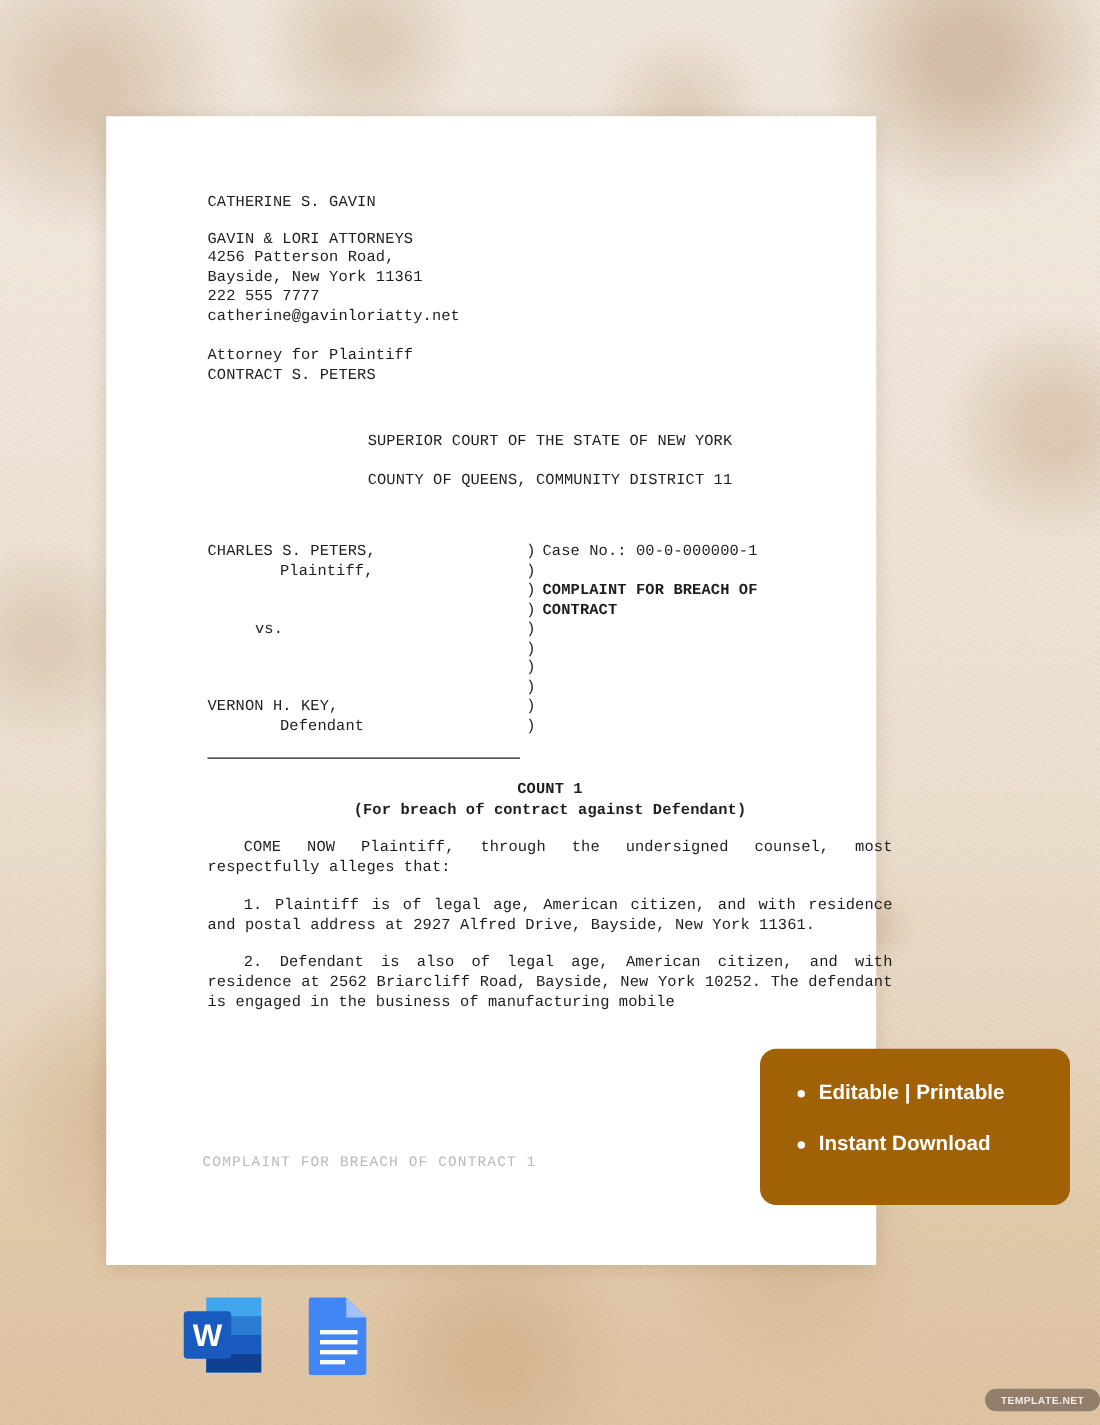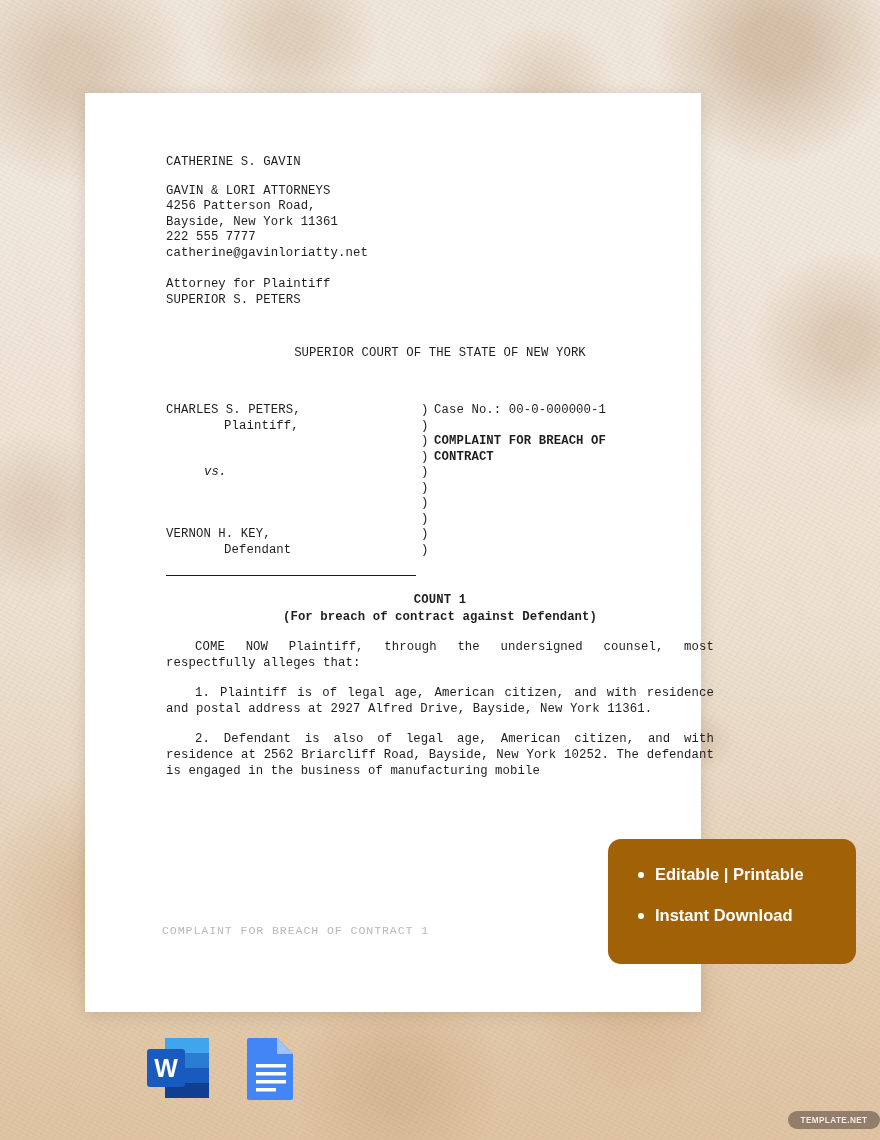--- a/index.html
+++ b/index.html
@@ -86,21 +86,21 @@
   
   .caption {
     margin-top: 34px;
     position: relative;
     height: 160px;
   }
   .cap-left { position: absolute; left: 0; top: 0; width: 250px; }
   .cap-bars { position: absolute; left: 255px; top: 0; line-height: 15.5px; }
   .cap-right { position: absolute; left: 268px; top: 0; width: 280px; }
   .cap-indent { padding-left: 58px; }
-  .cap-vs { padding-left: 38px; font-style: italic; }
+  .cap-vs { padding-left: 38px; }
   .bold { font-weight: bold; }
   .cap-rule {
     position: absolute;
     left: 0;
     top: 172px;
     width: 250px;
     border-top: 1.6px solid #1a1a1a;
   }
 
   .count-head {
@@ -205,25 +205,26 @@
     <div class="hdr-block">
       <div class="hdr-line">GAVIN &amp; LORI ATTORNEYS</div>
       <div class="hdr-line">4256 Patterson Road,</div>
       <div class="hdr-line">Bayside, New York 11361</div>
       <div class="hdr-line">222 555 7777</div>
       <div class="hdr-line">catherine@gavinloriatty.net</div>
     </div>
 
     <div>
       <div class="hdr-line">Attorney for Plaintiff</div>
-      <div class="hdr-line">SUPERIOR S. PETERS</div>
+      <div class="hdr-line">CONTRACT S. PETERS</div>
     </div>
 
     <div class="court">
       <div>SUPERIOR COURT OF THE STATE OF NEW YORK</div>
+      <div>COUNTY OF QUEENS, COMMUNITY DISTRICT 11</div>
     </div>
 
     <div class="caption">
       <div class="cap-left">
         <div>CHARLES S. PETERS,</div>
         <div class="cap-indent">Plaintiff,</div>
         <div>&nbsp;</div>
         <div>&nbsp;</div>
         <div class="cap-vs">vs.</div>
         <div>&nbsp;</div>

